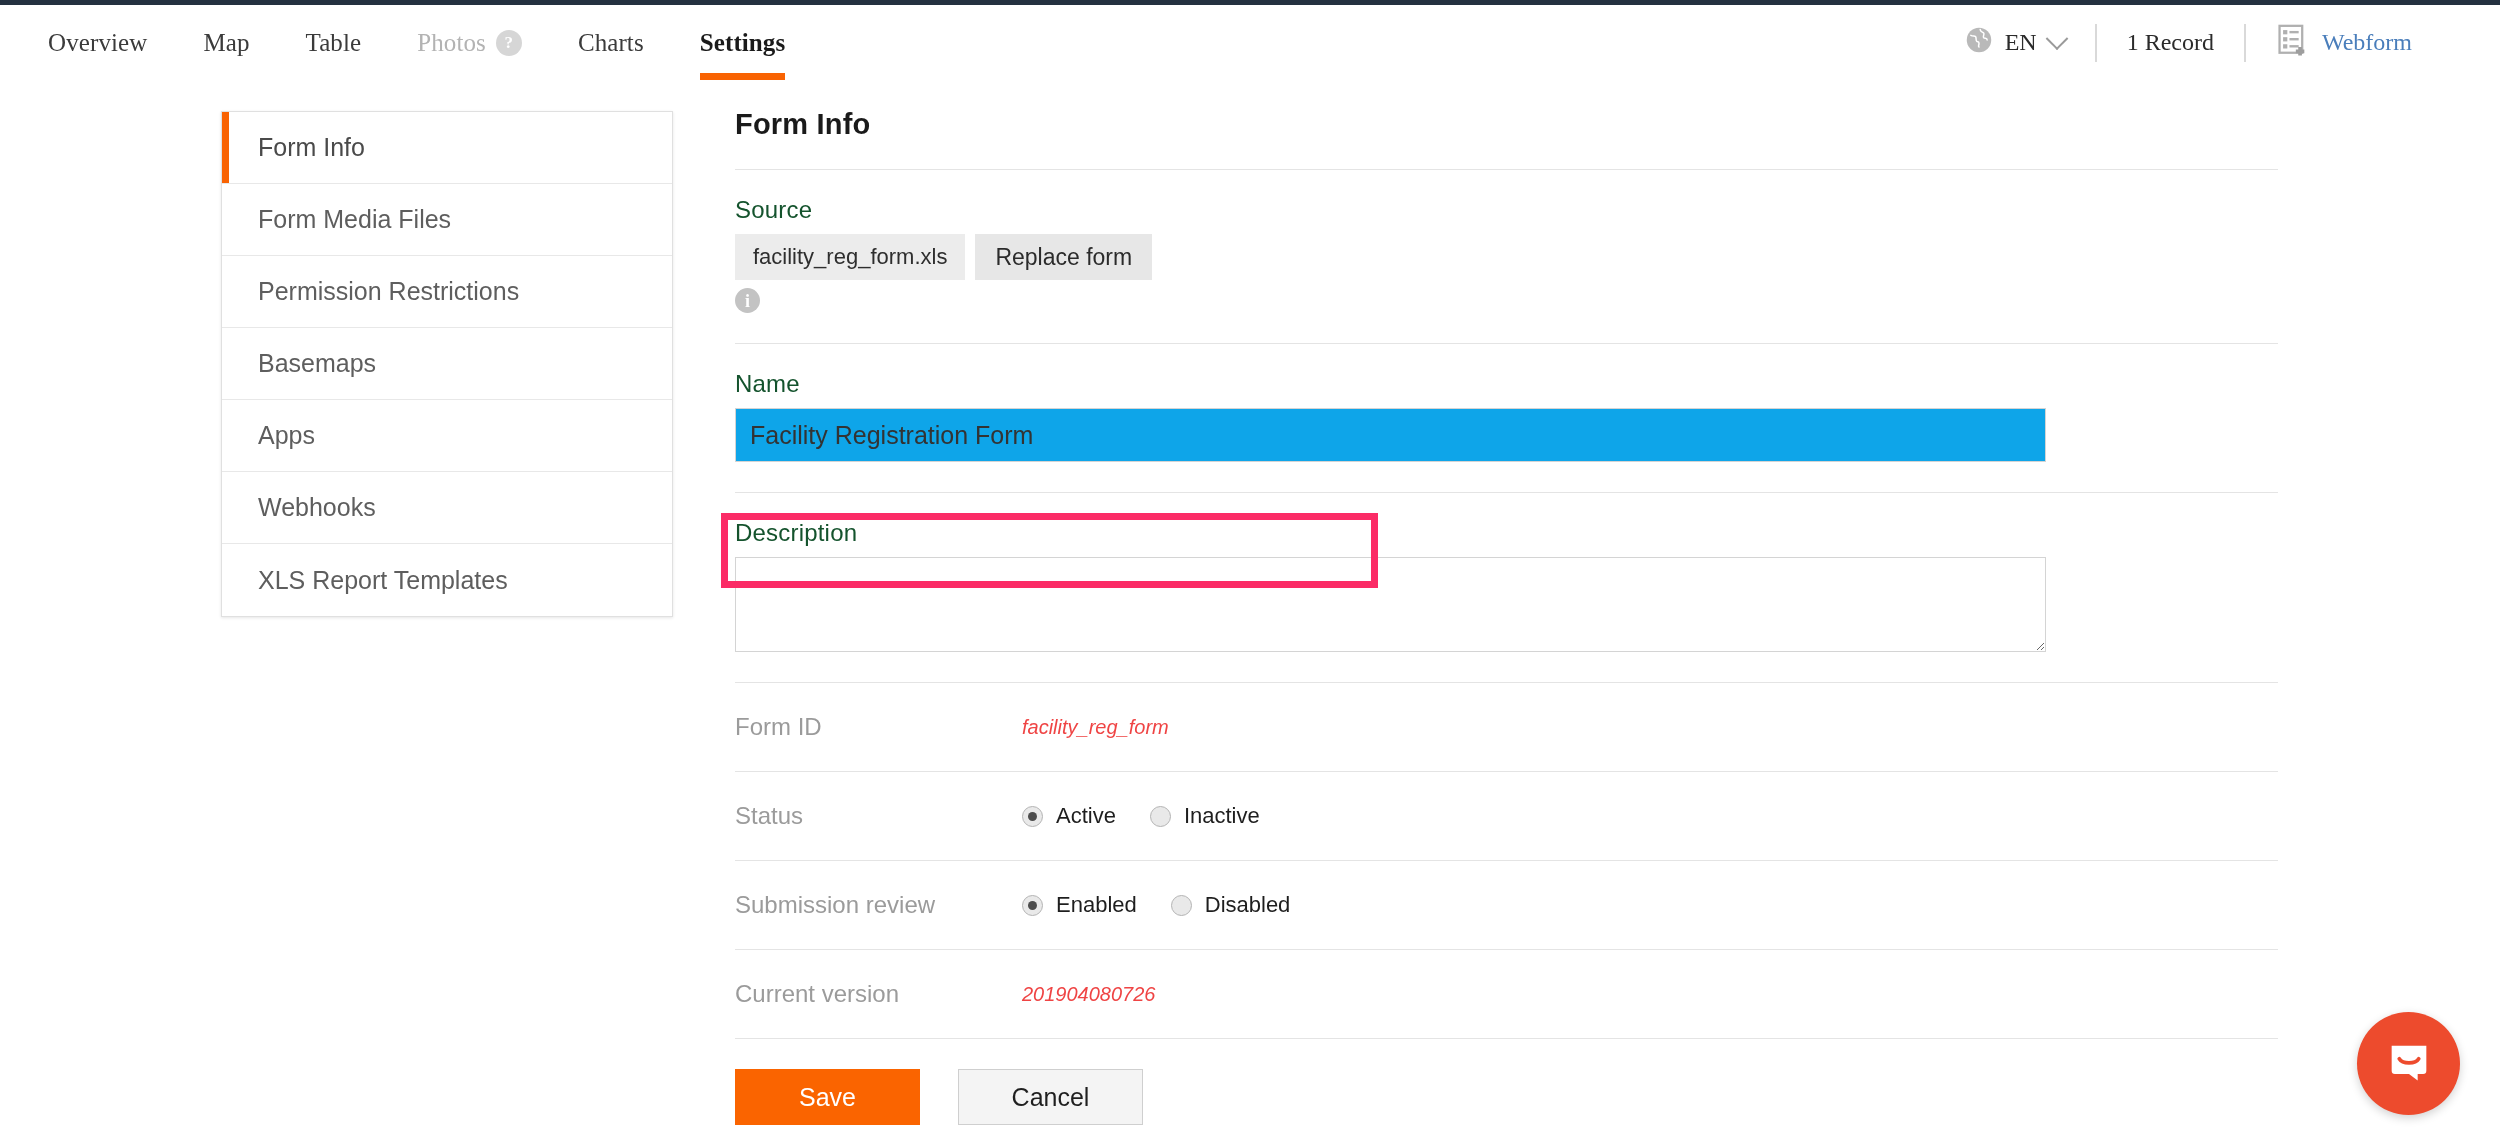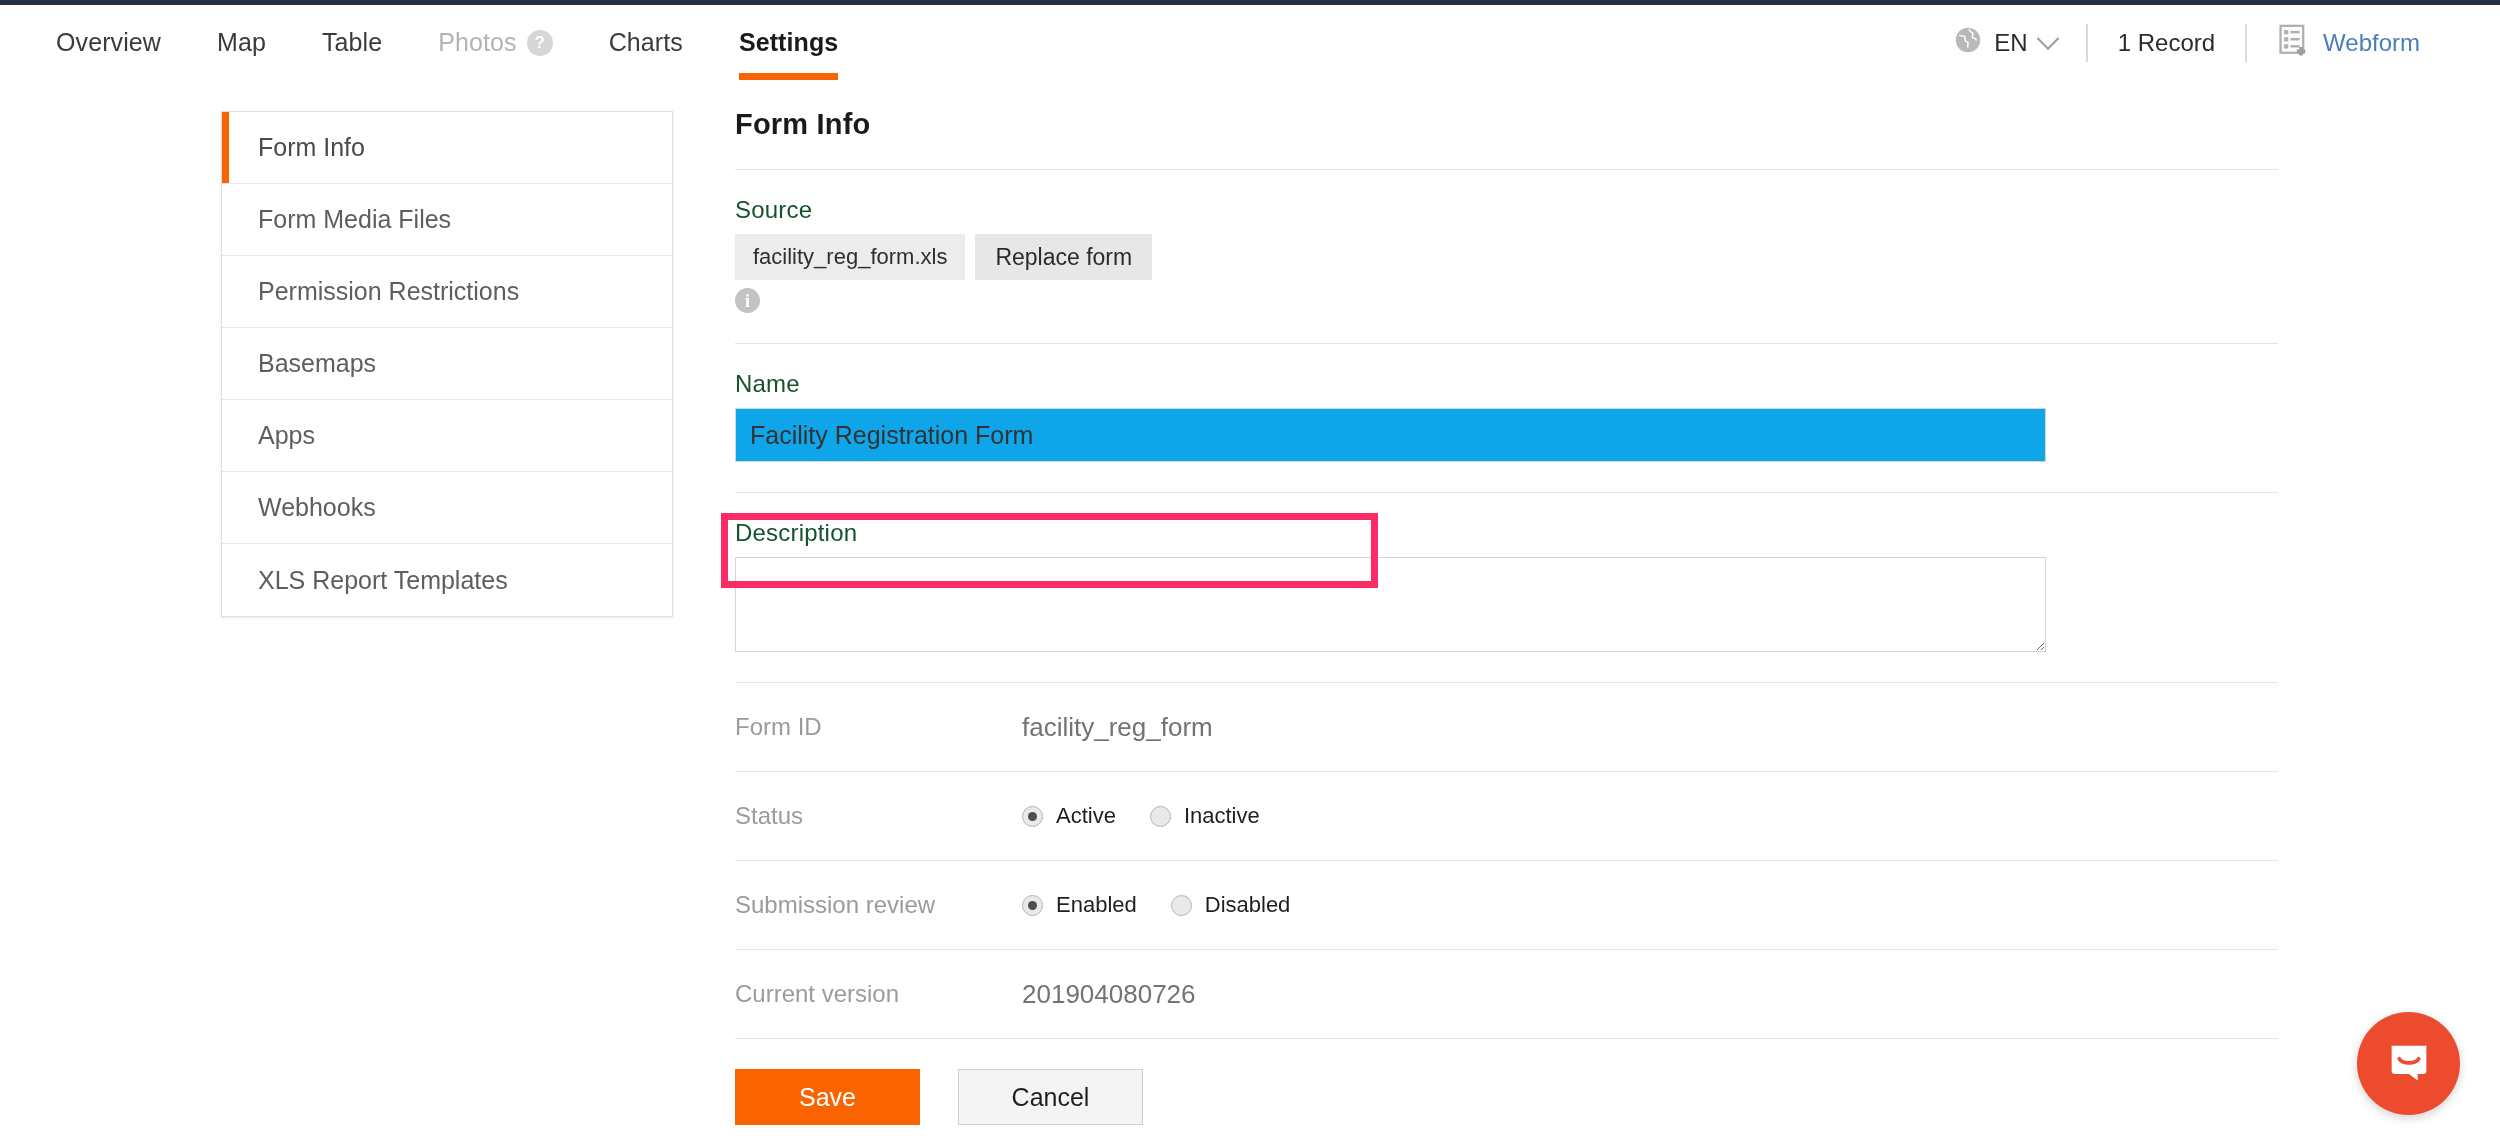--- a/index.html
+++ b/index.html
@@ -24,28 +24,29 @@
     position: absolute;
     top: 0; left: 0;
     width: 2500px;
     height: 5px;
     background: #243140;
   }
 
   
   .header {
     position: absolute;
-    top: 5px; left: 8px;
+    top: 5px; left: 0;
     width: 2468px;
     height: 77px;
     background: #ffffff;
     border-bottom: 2px solid #e6e6e6;
     display: flex;
     align-items: stretch;
     justify-content: space-between;
+    font-family: Liberation Serif, serif;
   }
   .nav-tabs {
     display: flex;
     align-items: stretch;
     padding-left: 20px;
   }
   .tab {
     position: relative;
     display: flex;
     align-items: center;
@@ -257,22 +258,23 @@
     align-items: center;
     height: 88px;
   }
   .kv-label {
     width: 287px;
     flex: 0 0 287px;
     font-size: 24px;
     color: #9b9b9b;
   }
   .kv-value {
-    font-size: 26px;
-    color: #737373;
+    font-size: 20px;
+    color: #ef4444;
+    font-style: italic;
   }
   .radio-group {
     display: flex;
     align-items: center;
     gap: 34px;
   }
   .radio-opt {
     display: flex;
     align-items: center;
     gap: 13px;

